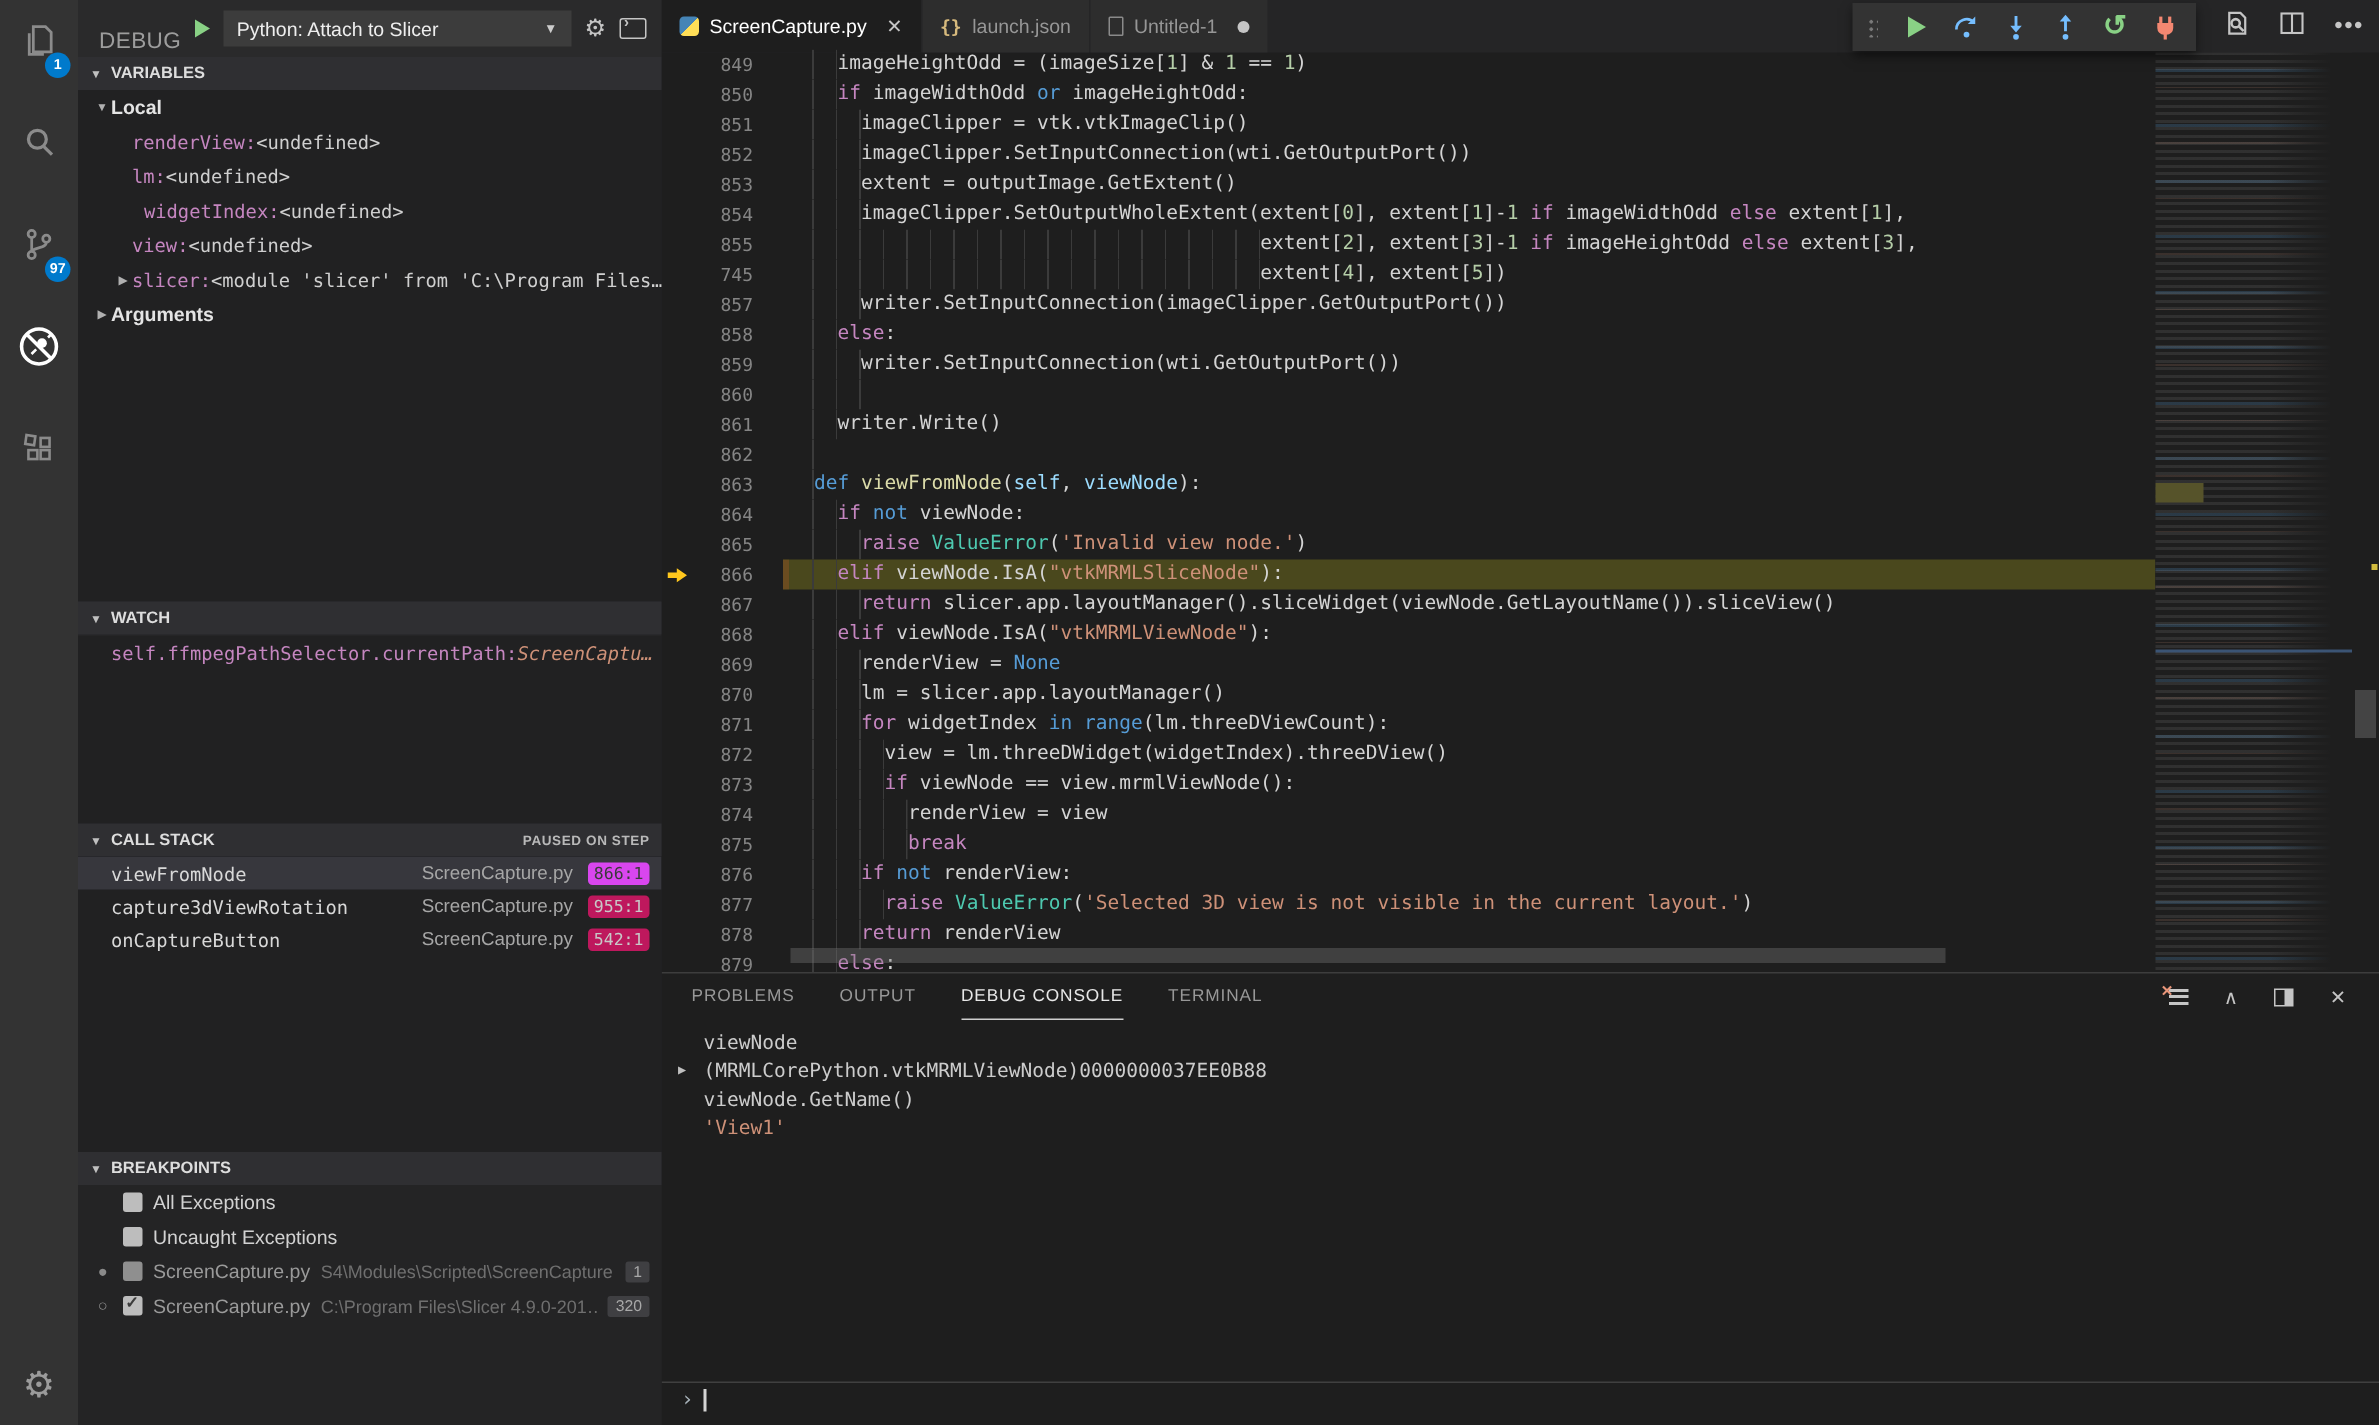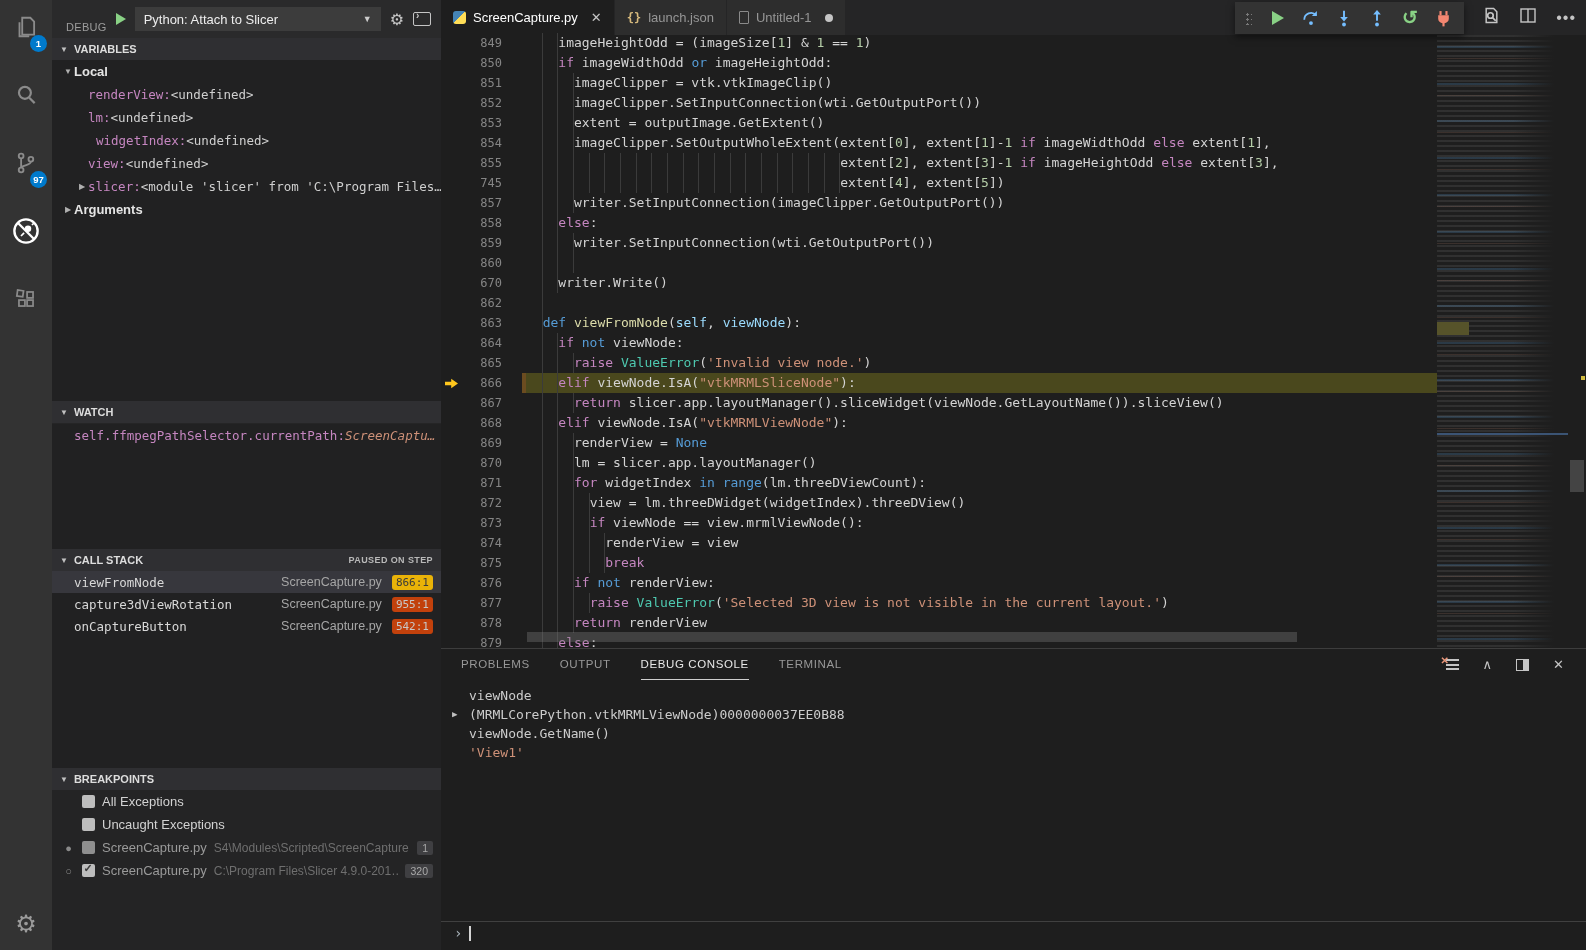--- a/index.html
+++ b/index.html
@@ -11,21 +11,21 @@
   .ab-item { width:52px; height:50px; display:flex; align-items:center; justify-content:center; position:relative; cursor:pointer; }
   .ab-item svg { stroke:#8b8b8b; fill:none; stroke-width:1.7; }
   .ab-item.active svg { stroke:#ffffff; }
   .ab-badge { position:absolute; right:5px; bottom:2px; min-width:17px; height:17px; border-radius:9px; background:#007acc; color:#fff; font-size:9.5px; line-height:17px; text-align:center; padding:0 3px; font-weight:bold; }
   .ab-bottom { position:absolute; bottom:12px; left:0; width:52px; display:flex; justify-content:center; }
   .gear-glyph { font-size:24px; color:#9b9b9b; cursor:pointer; }
 
   
   .sidebar { position:absolute; left:52px; top:0; width:389px; height:950px; background:#252526; z-index:4; font-size:13px; }
   .sb-toolbar { position:absolute; top:0; left:0; right:0; height:38px; display:flex; align-items:center; padding:0 10px 0 14px; gap:9px; background:#2a2a2b; }
-  .debug-label { color:#9d9d9d; font-size:11px; letter-spacing:.3px;margin-top:16px; }
+  .debug-label { color:#9d9d9d; font-size:15px; letter-spacing:.3px;margin-top:16px; }
   .play-tri { width:0; height:0; border-left:10px solid #89d185; border-top:6px solid transparent; border-bottom:6px solid transparent; cursor:pointer; }
   .config-select { flex:1; height:24px; background:#3c3c3c; color:#eeeeee; display:flex; align-items:center; justify-content:space-between; padding:0 9px; font-size:13px; cursor:pointer; }
   .config-select .caret { font-size:9px; color:#cccccc; }
   .sb-gear { font-size:16px; color:#c5c5c5; cursor:pointer; }
   .console-toggle { width:18px; height:14px; border:1.4px solid #c5c5c5; border-radius:2px; position:relative; cursor:pointer; }
   .console-toggle::before { content:"›"; position:absolute; left:2px; top:-3px; font-size:10px; color:#c5c5c5; font-weight:bold; }
 
   .section-header { position:absolute; left:0; right:0; height:22px; background:#2f2f32; display:flex; align-items:center; gap:6px; padding:0 8px; font-size:11px; font-weight:bold; color:#dddddd; cursor:pointer; }
   .section-header .twisty { font-size:8px; color:#c0c0c0; }
   .section-body { position:absolute; left:0; right:0; background:#212122; overflow:hidden; }
@@ -35,22 +35,22 @@
   .tree-row .tw { width:12px; font-size:8px; color:#b0b0b0; text-align:center; flex:none; }
   .scope-label { font-weight:bold; color:#e4e4e4; }
   .var-name { color:#c586c0; font-family:"DejaVu Sans Mono",monospace; font-size:12.5px; }
   .var-value { color:#cfcfcf; font-family:"DejaVu Sans Mono",monospace; font-size:12.5px; }
   .watch-value { color:#ce9178; font-style:italic; font-family:"DejaVu Sans Mono",monospace; font-size:12.5px; }
 
   .stack-row { height:22px; display:flex; align-items:center; padding:0 8px 0 22px; cursor:pointer; }
   .stack-row.selected { background:#37373d; }
   .stack-fn { flex:1; font-family:"DejaVu Sans Mono",monospace; font-size:12.5px; color:#d8d8d8; white-space:nowrap; overflow:hidden; }
   .stack-file { color:#a6a6a6; font-size:12.5px; margin-right:10px; }
-  .stack-badge { font-size:11px; background:#c2410c; color:#c8c8c8; padding:1px 4px; border-radius:3px; font-family:"DejaVu Sans Mono",monospace; }
-  .stack-badge.current { background:#eab308; color:#3b3b3b; }
+  .stack-badge { font-size:11px; background:#be185d; color:#c8c8c8; padding:1px 4px; border-radius:3px; font-family:"DejaVu Sans Mono",monospace; }
+  .stack-badge.current { background:#d946ef; color:#3b3b3b; }
 
   .bp-row { height:23px; display:flex; align-items:center; padding:0 8px 0 10px; gap:7px; cursor:pointer; }
   .bp-marker { width:13px; flex:none; text-align:center; font-size:11px; color:#8a8a8a; }
   .bp-check { width:13px; height:13px; flex:none; background:#bdbdbd; border-radius:2px; position:relative; }
   .bp-check.dim { background:#8f8f8f; }
   .bp-check.checked::after { content:"✓"; position:absolute; left:1.5px; top:-2px; font-size:11px; color:#3c3c3c; font-weight:bold; }
   .bp-label { color:#d2d2d2; white-space:nowrap; }
   .bp-row.dim .bp-label { color:#9a9a9a; }
   .bp-detail { color:#6f6f6f; font-size:12px; white-space:nowrap; overflow:hidden; flex:1; }
   .bp-badge { margin-left:auto; font-size:10.5px; background:#3f3f42; color:#a9a9a9; padding:1px 5px; border-radius:2px; flex:none; }
@@ -376,21 +376,21 @@
       <div class="cl"><span class="glyph"></span><span class="num">851</span><span class="body"><span class="guides" style="width: 46.98px;"></span><span class="txt" style="padding-left: 46.98px;"><span class="sp">imageClipper = vtk.vtkImageClip()</span></span></span></div>
       <div class="cl"><span class="glyph"></span><span class="num">852</span><span class="body"><span class="guides" style="width: 46.98px;"></span><span class="txt" style="padding-left: 46.98px;"><span class="sp">imageClipper.SetInputConnection(wti.GetOutputPort())</span></span></span></div>
       <div class="cl"><span class="glyph"></span><span class="num">853</span><span class="body"><span class="guides" style="width: 46.98px;"></span><span class="txt" style="padding-left: 46.98px;"><span class="sp">extent = outputImage.GetExtent()</span></span></span></div>
       <div class="cl"><span class="glyph"></span><span class="num">854</span><span class="body"><span class="guides" style="width: 46.98px;"></span><span class="txt" style="padding-left: 46.98px;"><span class="sp">imageClipper.SetOutputWholeExtent(extent[</span><span class="sn">0</span><span class="sp">], extent[</span><span class="sn">1</span><span class="sp">]-</span><span class="sn">1</span><span class="sp"> </span><span class="sk">if</span><span class="sp"> imageWidthOdd </span><span class="sk">else</span><span class="sp"> extent[</span><span class="sn">1</span><span class="sp">],</span></span></span></div>
       <div class="cl"><span class="glyph"></span><span class="num">855</span><span class="body"><span class="guides" style="width: 313.2px;"></span><span class="txt" style="padding-left: 313.2px;"><span class="sp">extent[</span><span class="sn">2</span><span class="sp">], extent[</span><span class="sn">3</span><span class="sp">]-</span><span class="sn">1</span><span class="sp"> </span><span class="sk">if</span><span class="sp"> imageHeightOdd </span><span class="sk">else</span><span class="sp"> extent[</span><span class="sn">3</span><span class="sp">],</span></span></span></div>
       <div class="cl"><span class="glyph"></span><span class="num">745</span><span class="body"><span class="guides" style="width: 313.2px;"></span><span class="txt" style="padding-left: 313.2px;"><span class="sp">extent[</span><span class="sn">4</span><span class="sp">], extent[</span><span class="sn">5</span><span class="sp">])</span></span></span></div>
       <div class="cl"><span class="glyph"></span><span class="num">857</span><span class="body"><span class="guides" style="width: 46.98px;"></span><span class="txt" style="padding-left: 46.98px;"><span class="sp">writer.SetInputConnection(imageClipper.GetOutputPort())</span></span></span></div>
       <div class="cl"><span class="glyph"></span><span class="num">858</span><span class="body"><span class="guides" style="width: 31.32px;"></span><span class="txt" style="padding-left: 31.32px;"><span class="sk">else</span><span class="sp">:</span></span></span></div>
       <div class="cl"><span class="glyph"></span><span class="num">859</span><span class="body"><span class="guides" style="width: 46.98px;"></span><span class="txt" style="padding-left: 46.98px;"><span class="sp">writer.SetInputConnection(wti.GetOutputPort())</span></span></span></div>
       <div class="cl"><span class="glyph"></span><span class="num">860</span><span class="body"><span class="guides" style="width: 46.98px;"></span><span class="txt" style="padding-left: 0px;"></span></span></div>
-      <div class="cl"><span class="glyph"></span><span class="num">670</span><span class="body"><span class="guides" style="width: 31.32px;"></span><span class="txt" style="padding-left: 31.32px;"><span class="sp">writer.Write()</span></span></span></div>
+      <div class="cl"><span class="glyph"></span><span class="num">861</span><span class="body"><span class="guides" style="width: 31.32px;"></span><span class="txt" style="padding-left: 31.32px;"><span class="sp">writer.Write()</span></span></span></div>
       <div class="cl"><span class="glyph"></span><span class="num">862</span><span class="body"><span class="guides" style="width: 15.66px;"></span><span class="txt" style="padding-left: 0px;"></span></span></div>
       <div class="cl"><span class="glyph"></span><span class="num">863</span><span class="body"><span class="guides" style="width: 15.66px;"></span><span class="txt" style="padding-left: 15.66px;"><span class="sb">def</span><span class="sp"> </span><span class="sf">viewFromNode</span><span class="sp">(</span><span class="sv">self</span><span class="sp">, </span><span class="sv">viewNode</span><span class="sp">):</span></span></span></div>
       <div class="cl"><span class="glyph"></span><span class="num">864</span><span class="body"><span class="guides" style="width: 31.32px;"></span><span class="txt" style="padding-left: 31.32px;"><span class="sk">if</span><span class="sp"> </span><span class="sb">not</span><span class="sp"> viewNode:</span></span></span></div>
       <div class="cl"><span class="glyph"></span><span class="num">865</span><span class="body"><span class="guides" style="width: 46.98px;"></span><span class="txt" style="padding-left: 46.98px;"><span class="sk">raise</span><span class="sp"> </span><span class="st">ValueError</span><span class="sp">(</span><span class="ss">'Invalid view node.'</span><span class="sp">)</span></span></span></div>
       <div class="cl current"><span class="glyph"><svg width="13" height="11" viewBox="0 0 13 11">
             <path d="M0 3.7h6.2V.8L13 5.5 6.2 10.2V7.3H0z" fill="#ffc71d"></path>
           </svg></span><span class="num">866</span><span class="body"><span class="guides" style="width: 31.32px;"></span><span class="txt" style="padding-left: 31.32px;"><span class="sk">elif</span><span class="sp"> viewNode.IsA(</span><span class="ss">"vtkMRMLSliceNode"</span><span class="sp">):</span></span></span></div>
       <div class="cl"><span class="glyph"></span><span class="num">867</span><span class="body"><span class="guides" style="width: 46.98px;"></span><span class="txt" style="padding-left: 46.98px;"><span class="sk">return</span><span class="sp"> slicer.app.layoutManager().sliceWidget(viewNode.GetLayoutName()).sliceView()</span></span></span></div>
       <div class="cl"><span class="glyph"></span><span class="num">868</span><span class="body"><span class="guides" style="width: 31.32px;"></span><span class="txt" style="padding-left: 31.32px;"><span class="sk">elif</span><span class="sp"> viewNode.IsA(</span><span class="ss">"vtkMRMLViewNode"</span><span class="sp">):</span></span></span></div>
       <div class="cl"><span class="glyph"></span><span class="num">869</span><span class="body"><span class="guides" style="width: 46.98px;"></span><span class="txt" style="padding-left: 46.98px;"><span class="sp">renderView = </span><span class="sb">None</span></span></span></div>

